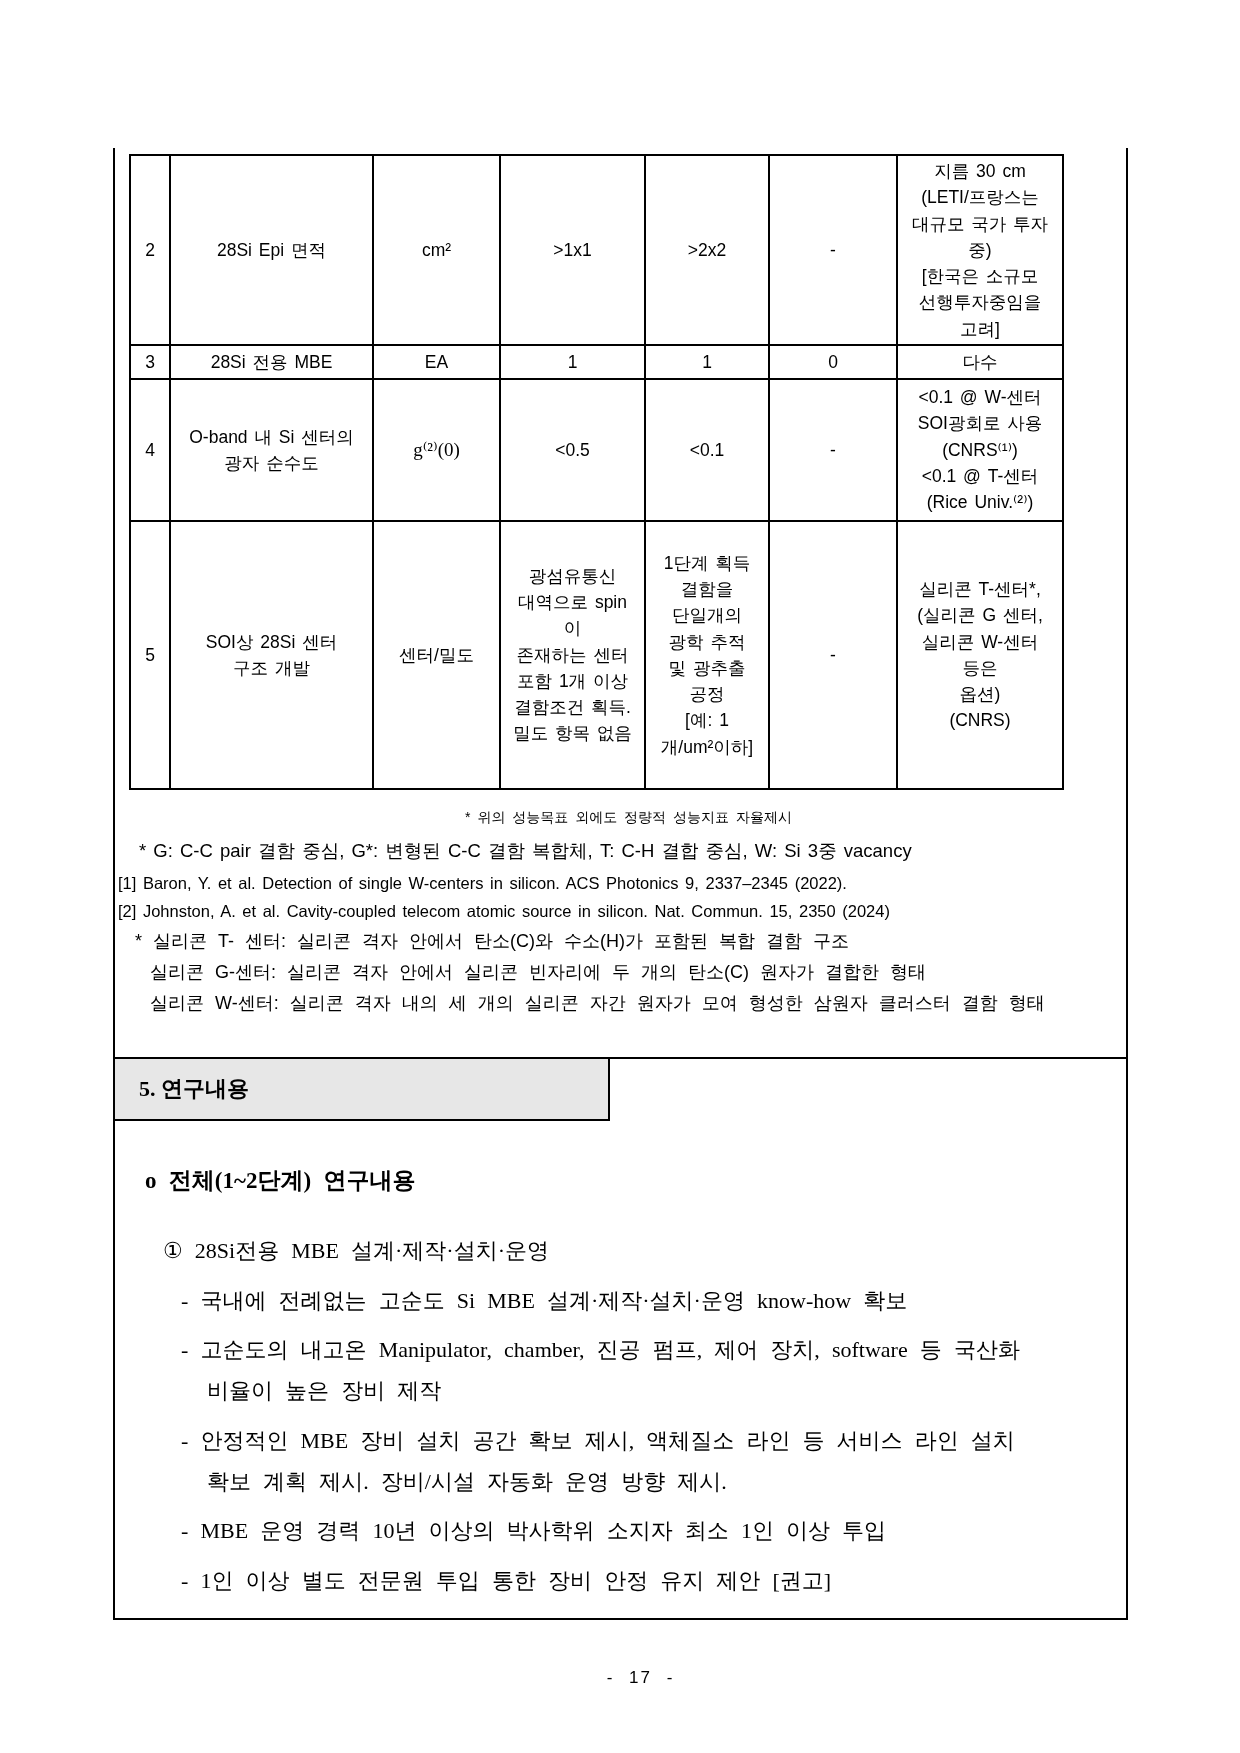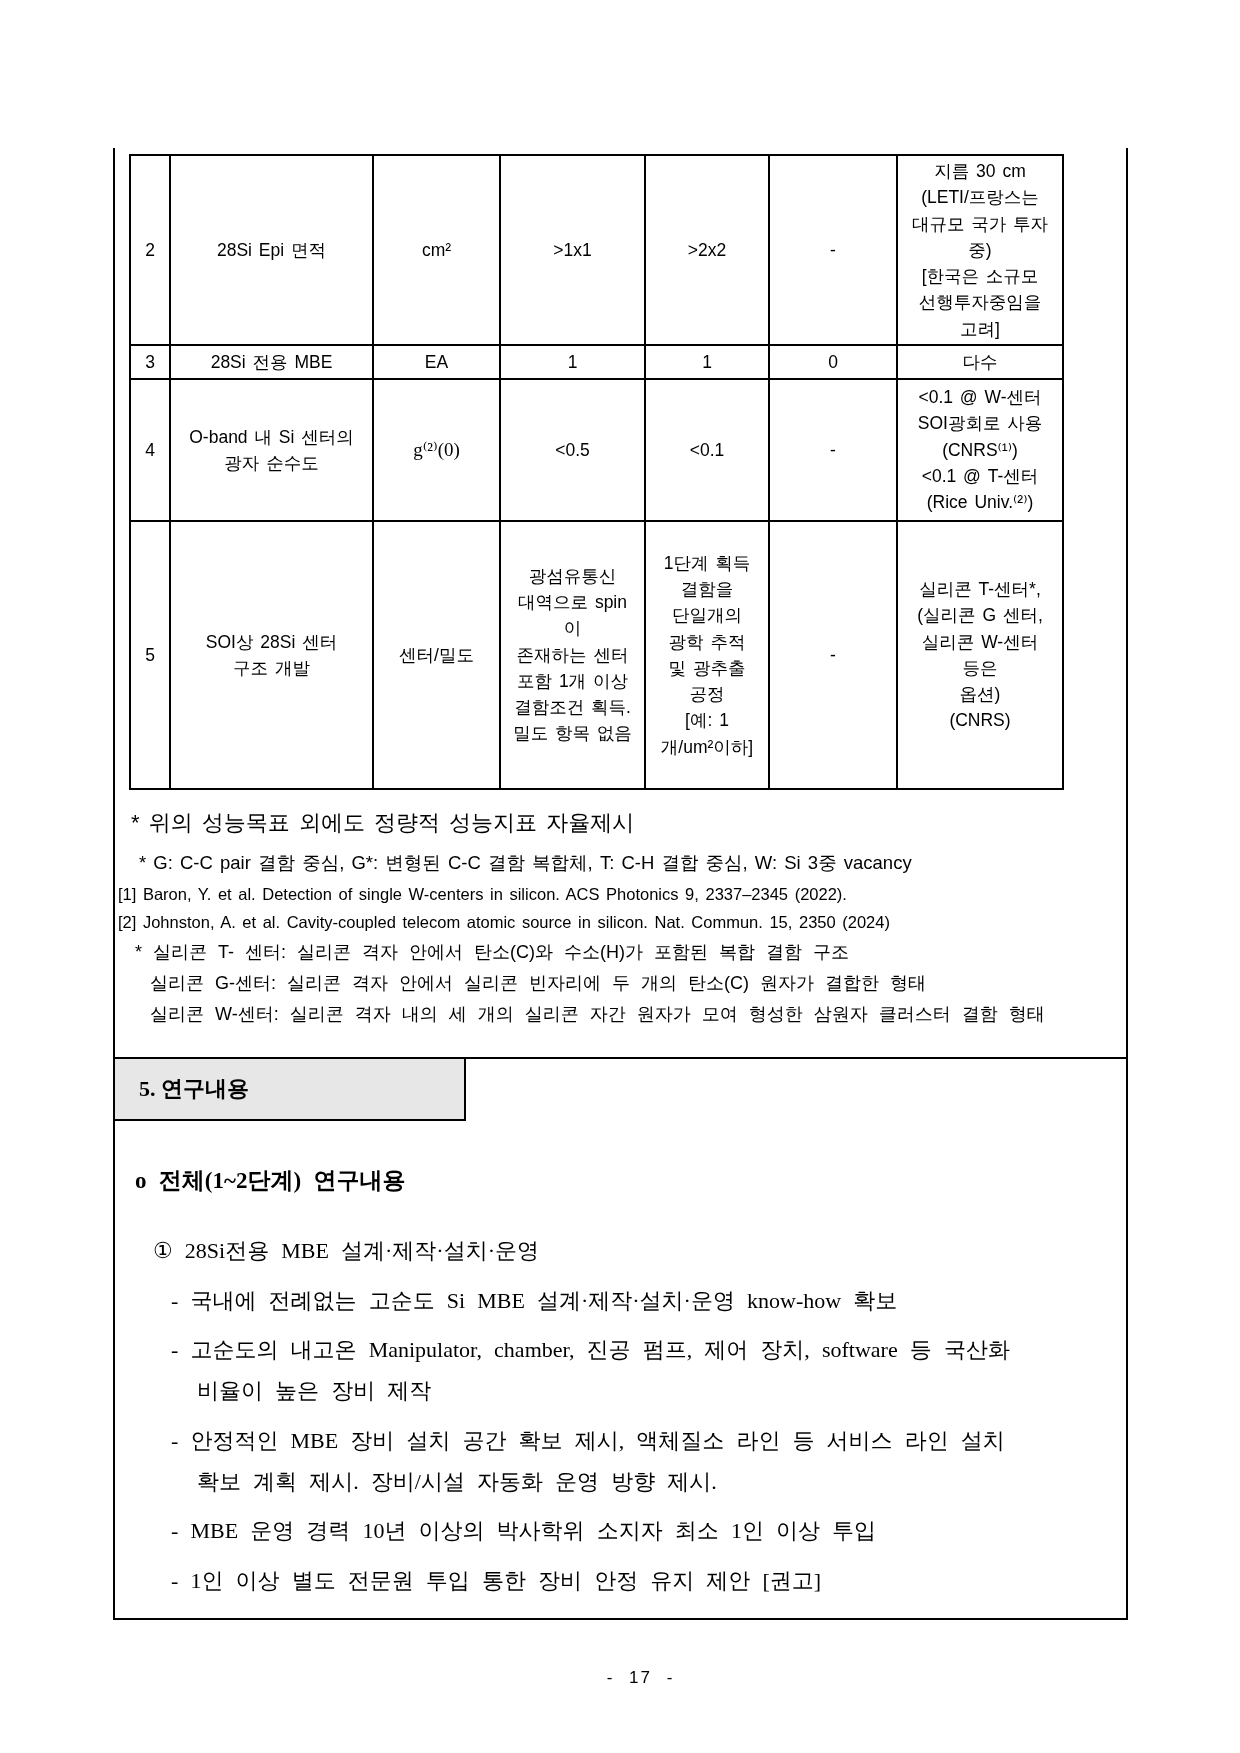--- a/index.html
+++ b/index.html
@@ -23,39 +23,39 @@
   table.perf-table td {
     border:2px solid #000; vertical-align:middle; padding:2px 12px;
     white-space:pre-line; overflow:hidden;
   }
   tr.row-h1 { height:167px; }
   tr.row-h2 { height:34px; }
   tr.row-h3 { height:142px; }
   tr.row-h4 { height:268px; }
   td.unit-serif { font-family:"Liberation Serif","DejaVu Serif",serif; font-size:19px; }
 
-  .fn1 { margin:17px 0 0 16px; font-size:22px; line-height:1.45; word-spacing:3px; }
+  .fn1 { margin:17px 0 0 16px; font-size:14px; line-height:1.45; word-spacing:3px;text-align:center; }
   .fn2 { margin:11px 0 0 24px; font-size:18.5px; line-height:1.45; word-spacing:2px; }
   .ref { margin:7px 0 0 3px; font-size:16.5px; line-height:1.45; word-spacing:2px; }
   .ref + .ref { margin-top:4px; }
   .glossary-heading { margin:6px 0 0 25px; font-size:18px; line-height:1.45; }
   .term { margin:4px 0 0 20px; font-size:18px; line-height:1.5; word-spacing:6px; }
   .term-cont { margin-left:35px; }
 
   .section-row { border-top:2px solid #000; height:62px; }
   .section-box {
-    width:351px; height:62px; background:#e7e7e7;
+    width:495px; height:62px; background:#e7e7e7;
     border-right:2px solid #000; border-bottom:2px solid #000;
     display:flex; align-items:center; padding-left:24px;
     font-family:"Liberation Serif","DejaVu Serif",serif;
     font-weight:bold; font-size:22px;
   }
 
   .bottom-section {
-    height:501px; overflow:hidden; padding:40px 8px 0 20px;
+    height:501px; overflow:hidden; padding:40px 8px 0 30px;
     font-family:"Liberation Serif","DejaVu Serif",serif;
     font-size:22px; line-height:1.88; word-spacing:0.3em;
   }
   .r-title { font-weight:bold; font-size:23px; }
   .r-item { margin-top:28px; margin-left:18px; }
   .r-bullet {
     margin-top:8px; margin-left:36px;
     padding-left:26px; text-indent:-26px; white-space:pre-line;
   }
 

